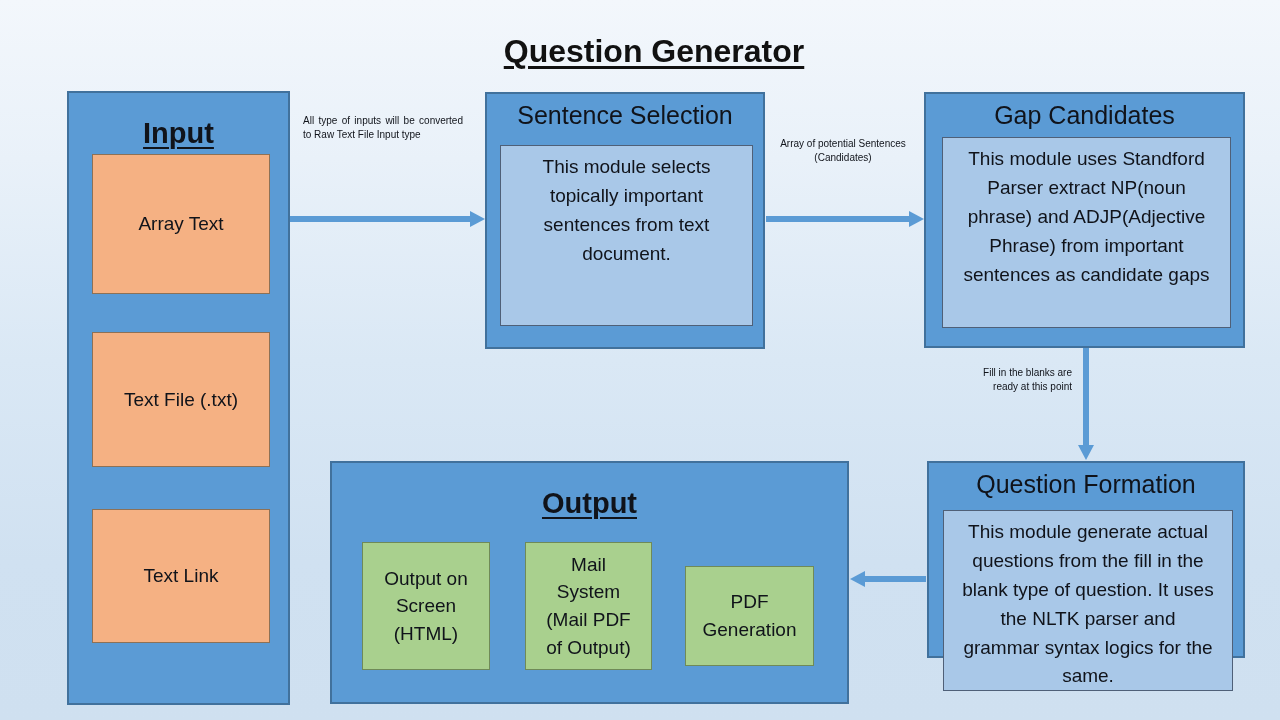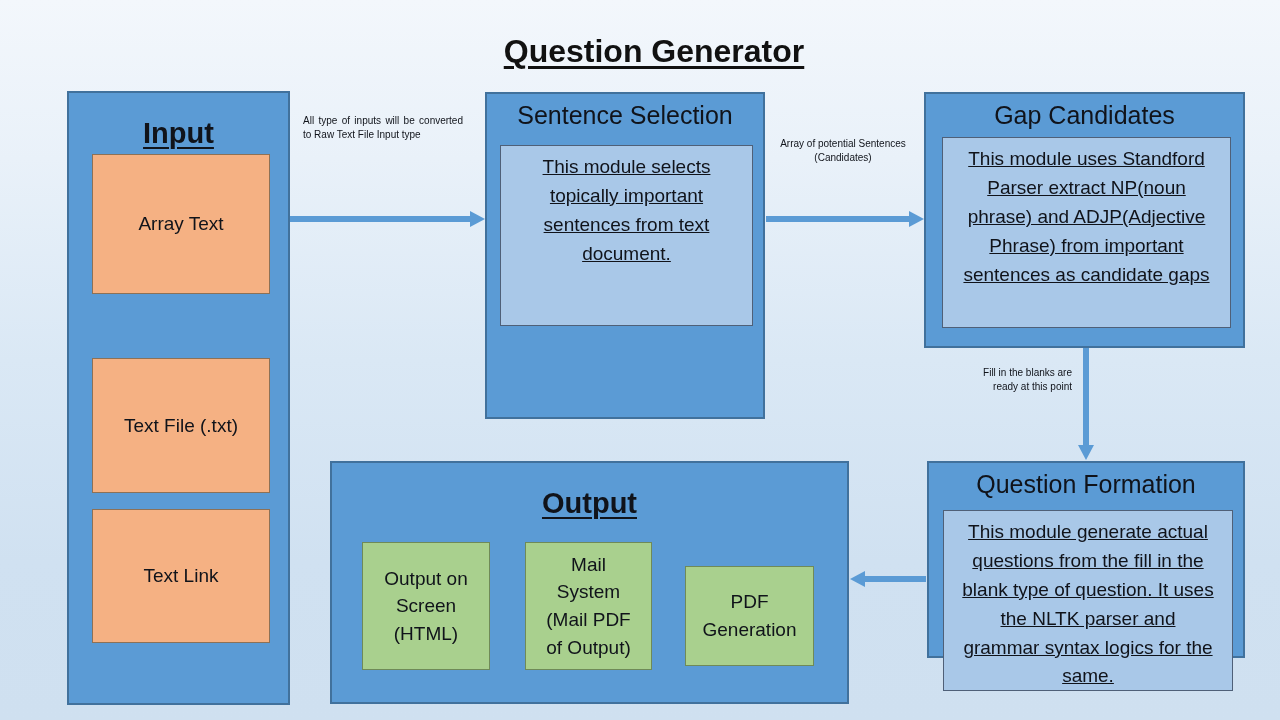--- a/index.html
+++ b/index.html
@@ -52,21 +52,20 @@
 
   .desc-box {
     position: absolute;
     background: #a9c8e8;
     border: 1.5px solid #4f6078;
     font-size: 19px;
     line-height: 1.52;
     text-align: center;
     padding: 7px 18px;
     color: #10131a;
-    text-decoration: underline;
   }
 
   .io-item {
     position: absolute;
     display: flex;
     align-items: center;
     justify-content: center;
     text-align: center;
     font-size: 19px;
     line-height: 1.45;
@@ -120,29 +119,29 @@
 
 <div class="stage">
 
   <div class="main-title">Question Generator</div>
 
   <section class="panel" style="left:67px; top:91px; width:223px; height:614px;">
     <h2 class="panel-title big underlined">Input</h2>
     <div class="io-item orange" style="left:23px; top:61px; width:178px; height:140px;">
       <span>Array Text</span>
     </div>
-    <div class="io-item orange" style="left:23px; top:239px; width:178px; height:135px;margin-top:26px;">
+    <div class="io-item orange" style="left:23px; top:239px; width:178px; height:135px;">
       <span>Text File (.txt)</span>
     </div>
     <div class="io-item orange" style="left:23px; top:416px; width:178px; height:134px;">
       <span>Text Link</span>
     </div>
   </section>
 
-  <section class="panel" style="left:485px; top:92px; width:280px; height:327px;">
+  <section class="panel" style="left:485px; top:92px; width:280px; height:257px;">
     <h2 class="panel-title">Sentence Selection</h2>
     <div class="desc-box" style="left:13px; top:51px; width:253px; height:181px;">This module selects topically important sentences from text document.</div>
   </section>
 
   <section class="panel" style="left:924px; top:92px; width:321px; height:256px;">
     <h2 class="panel-title">Gap Candidates</h2>
     <div class="desc-box" style="left:16px; top:43px; width:289px; height:191px;">This module uses Standford Parser extract NP(noun phrase) and ADJP(Adjective Phrase) from important sentences as candidate gaps</div>
   </section>
 
   <section class="panel" style="left:927px; top:461px; width:318px; height:197px;">

